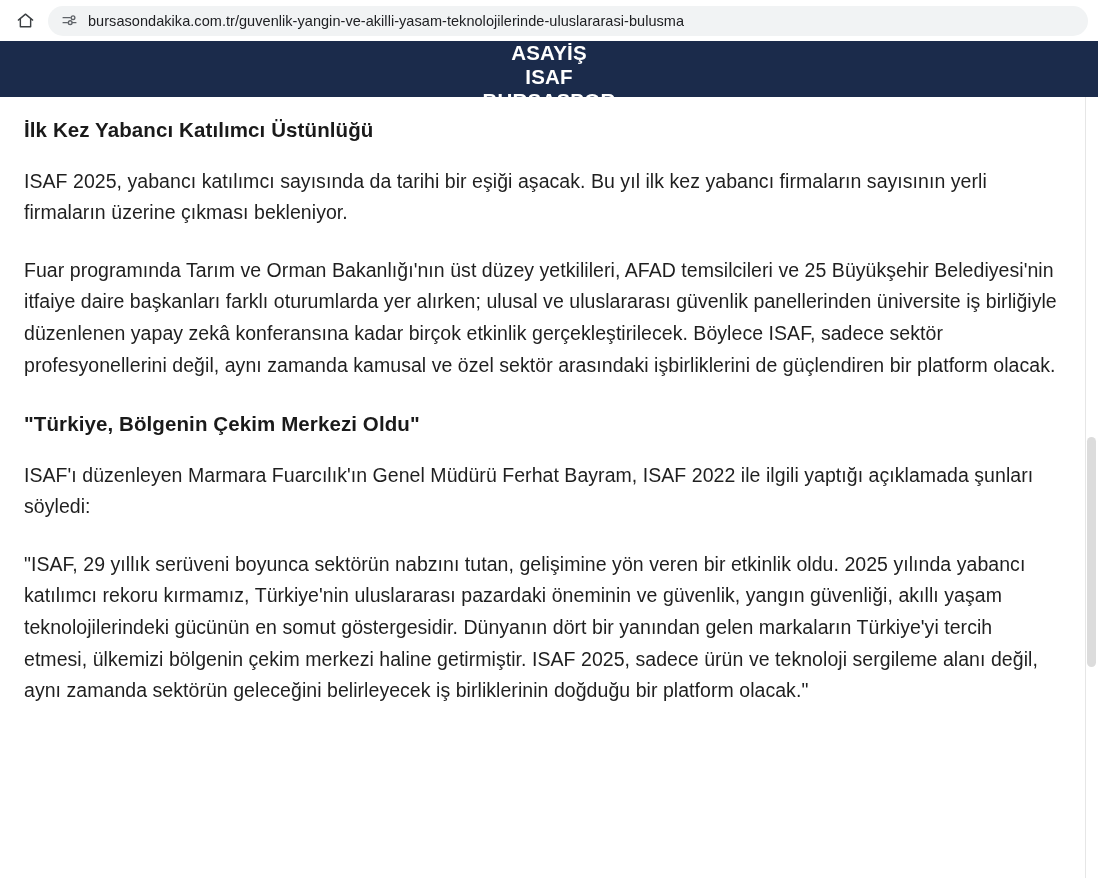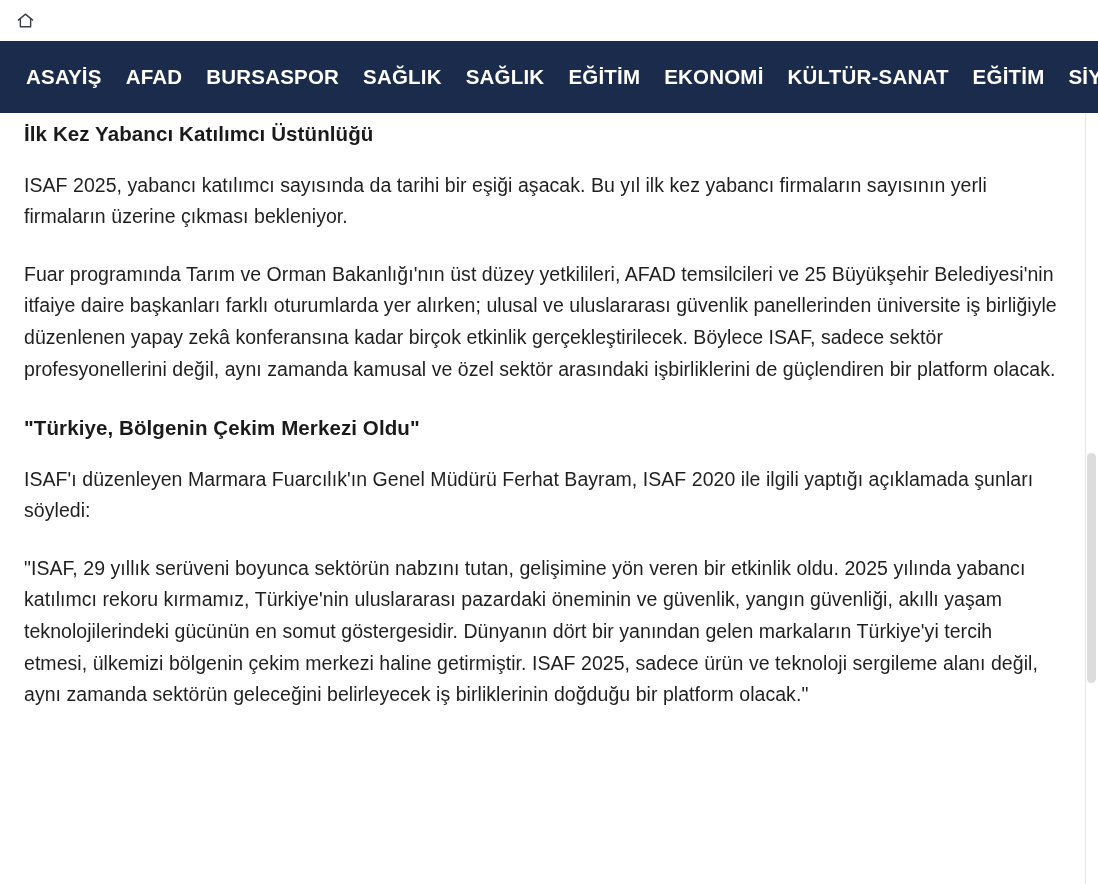--- a/index.html
+++ b/index.html
@@ -57,47 +57,48 @@
     color: #202124;
     white-space: nowrap;
     overflow: hidden;
     text-overflow: ellipsis;
     letter-spacing: 0.05px;
   }
 
   
   .site-nav {
     background: #1b2b4b;
-    height: 72px;
+    height: 56px;
     display: flex;
     align-items: center;
     padding: 0 14px;
     gap: 0px;
     overflow: hidden;
+    flex-direction: column;
   }
   .nav-item {
     color: #ffffff;
     font-size: 20.5px;
     font-weight: bold;
     letter-spacing: 0.2px;
     padding: 0 12px;
     white-space: nowrap;
     font-family: "Liberation Sans", sans-serif;
   }
 
   
   .page {
     width: 1098px;
     height: 781px;
     background: #ffffff;
     position: relative;
     overflow: hidden;
   }
   .article {
-    padding: 8px 24px 0 24px;
+    padding: 20px 24px 0 24px;
     width: 1084px;
   }
   .article h3 {
     font-size: 20.5px;
     font-weight: bold;
     color: #1a1a1a;
     margin: 0 0 22px 0;
     line-height: 1.3;
     letter-spacing: 0.1px;
   }
@@ -138,41 +139,53 @@
 
   <div class="home-btn">
     <span>
       <svg width="19" height="19" viewBox="0 0 24 24" fill="none" stroke="#3c4043" stroke-width="1.8" stroke-linecap="round" stroke-linejoin="round">
         <path d="M3 11.5L12 4l9 7.5"></path>
         <path d="M5.5 10.5V20h13v-9.5"></path>
       </svg>
     </span>
   </div>
 
+  <div class="omnibox">
+    <span class="site-info">
+      <svg width="17" height="17" viewBox="0 0 24 24" fill="none" stroke="#5f6368" stroke-width="1.9" stroke-linecap="round">
+        <line x1="3" y1="8" x2="13" y2="8"></line>
+        <line x1="3" y1="15" x2="9" y2="15"></line>
+        <circle cx="17" cy="8" r="2.6"></circle>
+        <circle cx="13" cy="15" r="2.6"></circle>
+        <line x1="16" y1="15" x2="21" y2="15"></line>
+      </svg>
+    </span>
+    <span class="url-text">bursasondakika.com.tr/guvenlik-yangin-ve-akilli-yasam-teknolojilerinde-uluslararasi-bulusma</span>
+  </div>
 </div>
 
 <div class="site-nav">
   <span class="nav-item">ASAYİŞ</span>
-  <span class="nav-item">AFAD</span>
+  <span class="nav-item">ISAF</span>
   <span class="nav-item">BURSASPOR</span>
   <span class="nav-item">SAĞLIK</span>
   <span class="nav-item">SAĞLIK</span>
   <span class="nav-item">EĞİTİM</span>
   <span class="nav-item">EKONOMİ</span>
   <span class="nav-item">KÜLTÜR-SANAT</span>
   <span class="nav-item">EĞİTİM</span>
   <span class="nav-item">SİYASET</span>
 </div>
 
 <div class="page">
   <div class="article">
     <h3>İlk Kez Yabancı Katılımcı Üstünlüğü</h3>
     <p>ISAF 2025, yabancı katılımcı sayısında da tarihi bir eşiği aşacak. Bu yıl ilk kez yabancı firmaların sayısının yerli firmaların üzerine çıkması bekleniyor.</p>
     <p>Fuar programında Tarım ve Orman Bakanlığı'nın üst düzey yetkilileri, AFAD temsilcileri ve 25 Büyükşehir Belediyesi'nin itfaiye daire başkanları farklı oturumlarda yer alırken; ulusal ve uluslararası güvenlik panellerinden üniversite iş birliğiyle düzenlenen yapay zekâ konferansına kadar birçok etkinlik gerçekleştirilecek. Böylece ISAF, sadece sektör profesyonellerini değil, aynı zamanda kamusal ve özel sektör arasındaki işbirliklerini de güçlendiren bir platform olacak.</p>
     <h3 class="sub2">"Türkiye, Bölgenin Çekim Merkezi Oldu"</h3>
-    <p>ISAF'ı düzenleyen Marmara Fuarcılık'ın Genel Müdürü Ferhat Bayram, ISAF 2020 ile ilgili yaptığı açıklamada şunları söyledi:</p>
+    <p>ISAF'ı düzenleyen Marmara Fuarcılık'ın Genel Müdürü Ferhat Bayram, ISAF 2022 ile ilgili yaptığı açıklamada şunları söyledi:</p>
     <p>"ISAF, 29 yıllık serüveni boyunca sektörün nabzını tutan, gelişimine yön veren bir etkinlik oldu. 2025 yılında yabancı katılımcı rekoru kırmamız, Türkiye'nin uluslararası pazardaki öneminin ve güvenlik, yangın güvenliği, akıllı yaşam teknolojilerindeki gücünün en somut göstergesidir. Dünyanın dört bir yanından gelen markaların Türkiye'yi tercih etmesi, ülkemizi bölgenin çekim merkezi haline getirmiştir. ISAF 2025, sadece ürün ve teknoloji sergileme alanı değil, aynı zamanda sektörün geleceğini belirleyecek iş birliklerinin doğduğu bir platform olacak."</p>
   </div>
 
   <div class="scroll-gutter">
     <div class="scroll-thumb"></div>
   </div>
 </div>
 
 </body></html>

